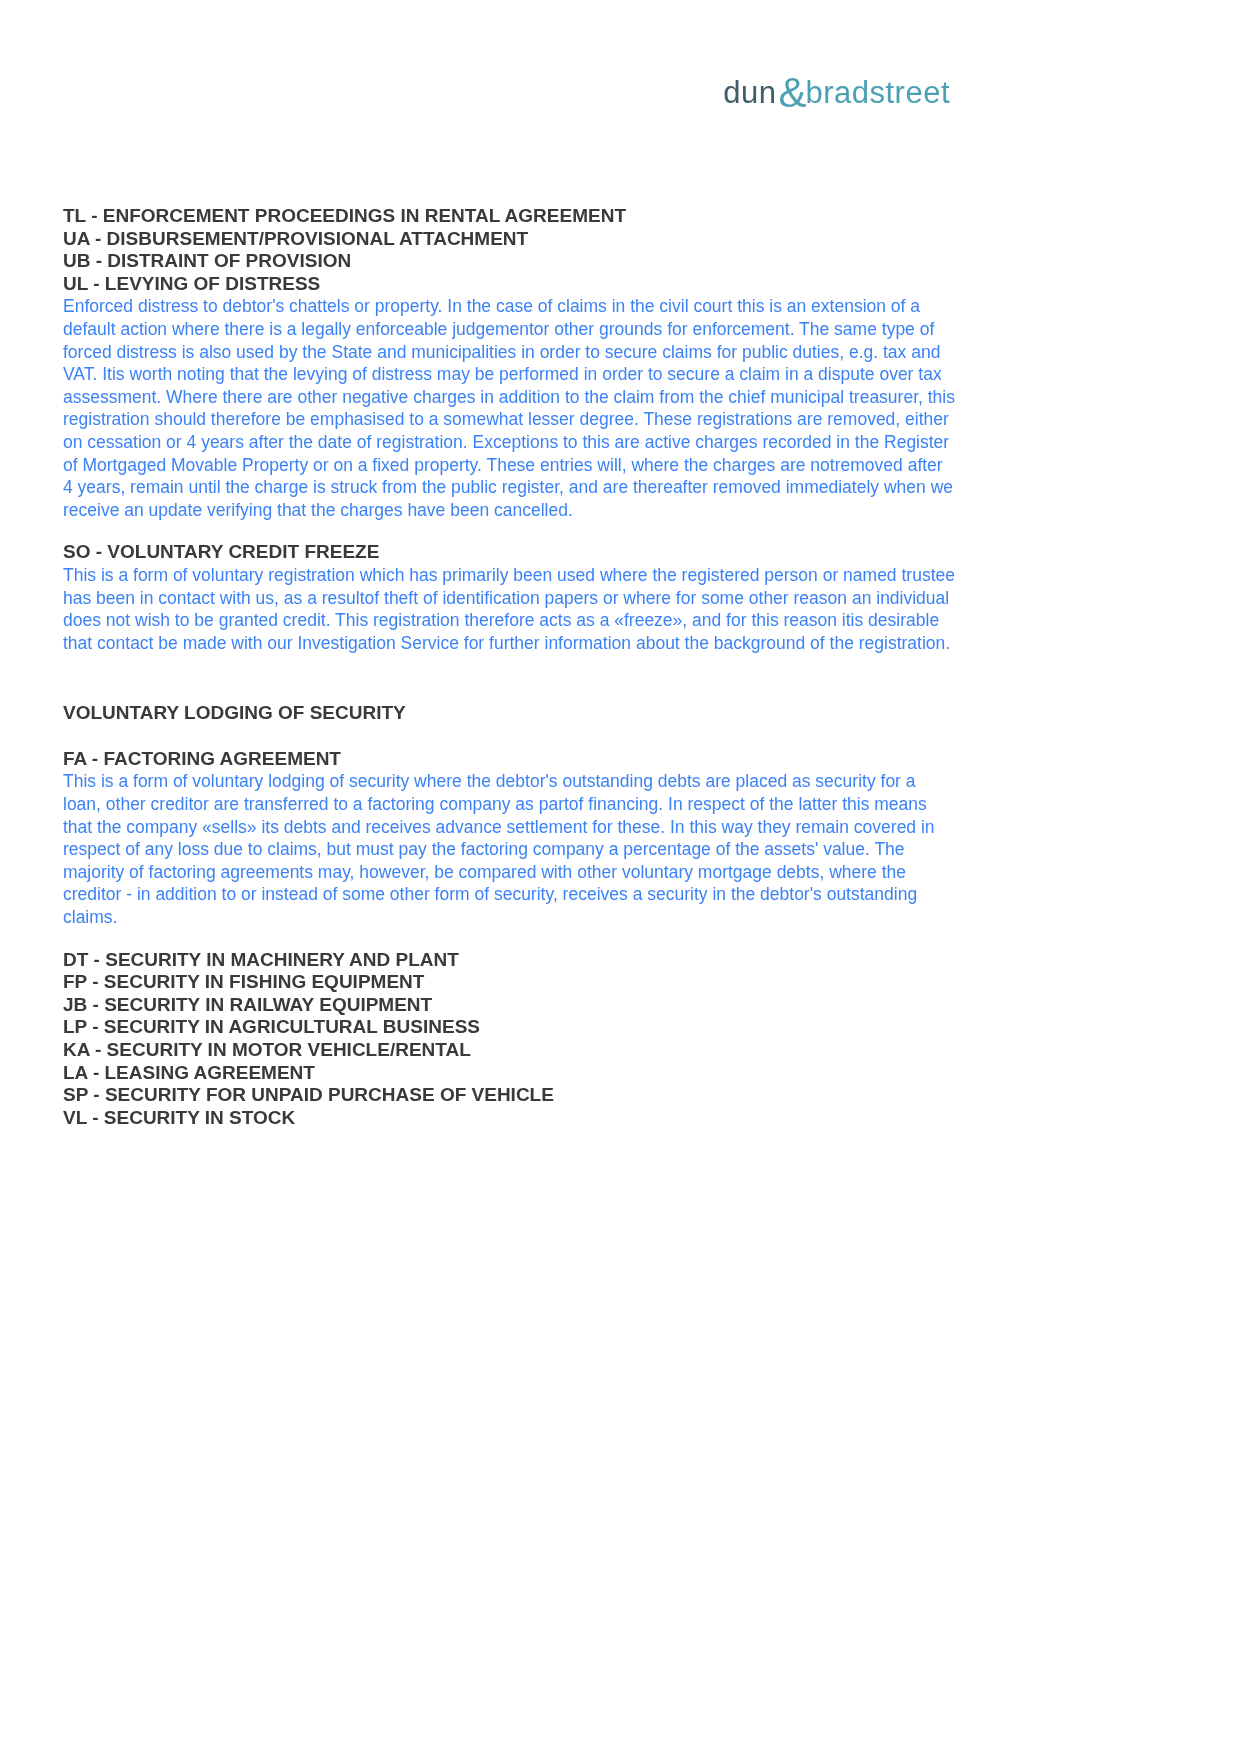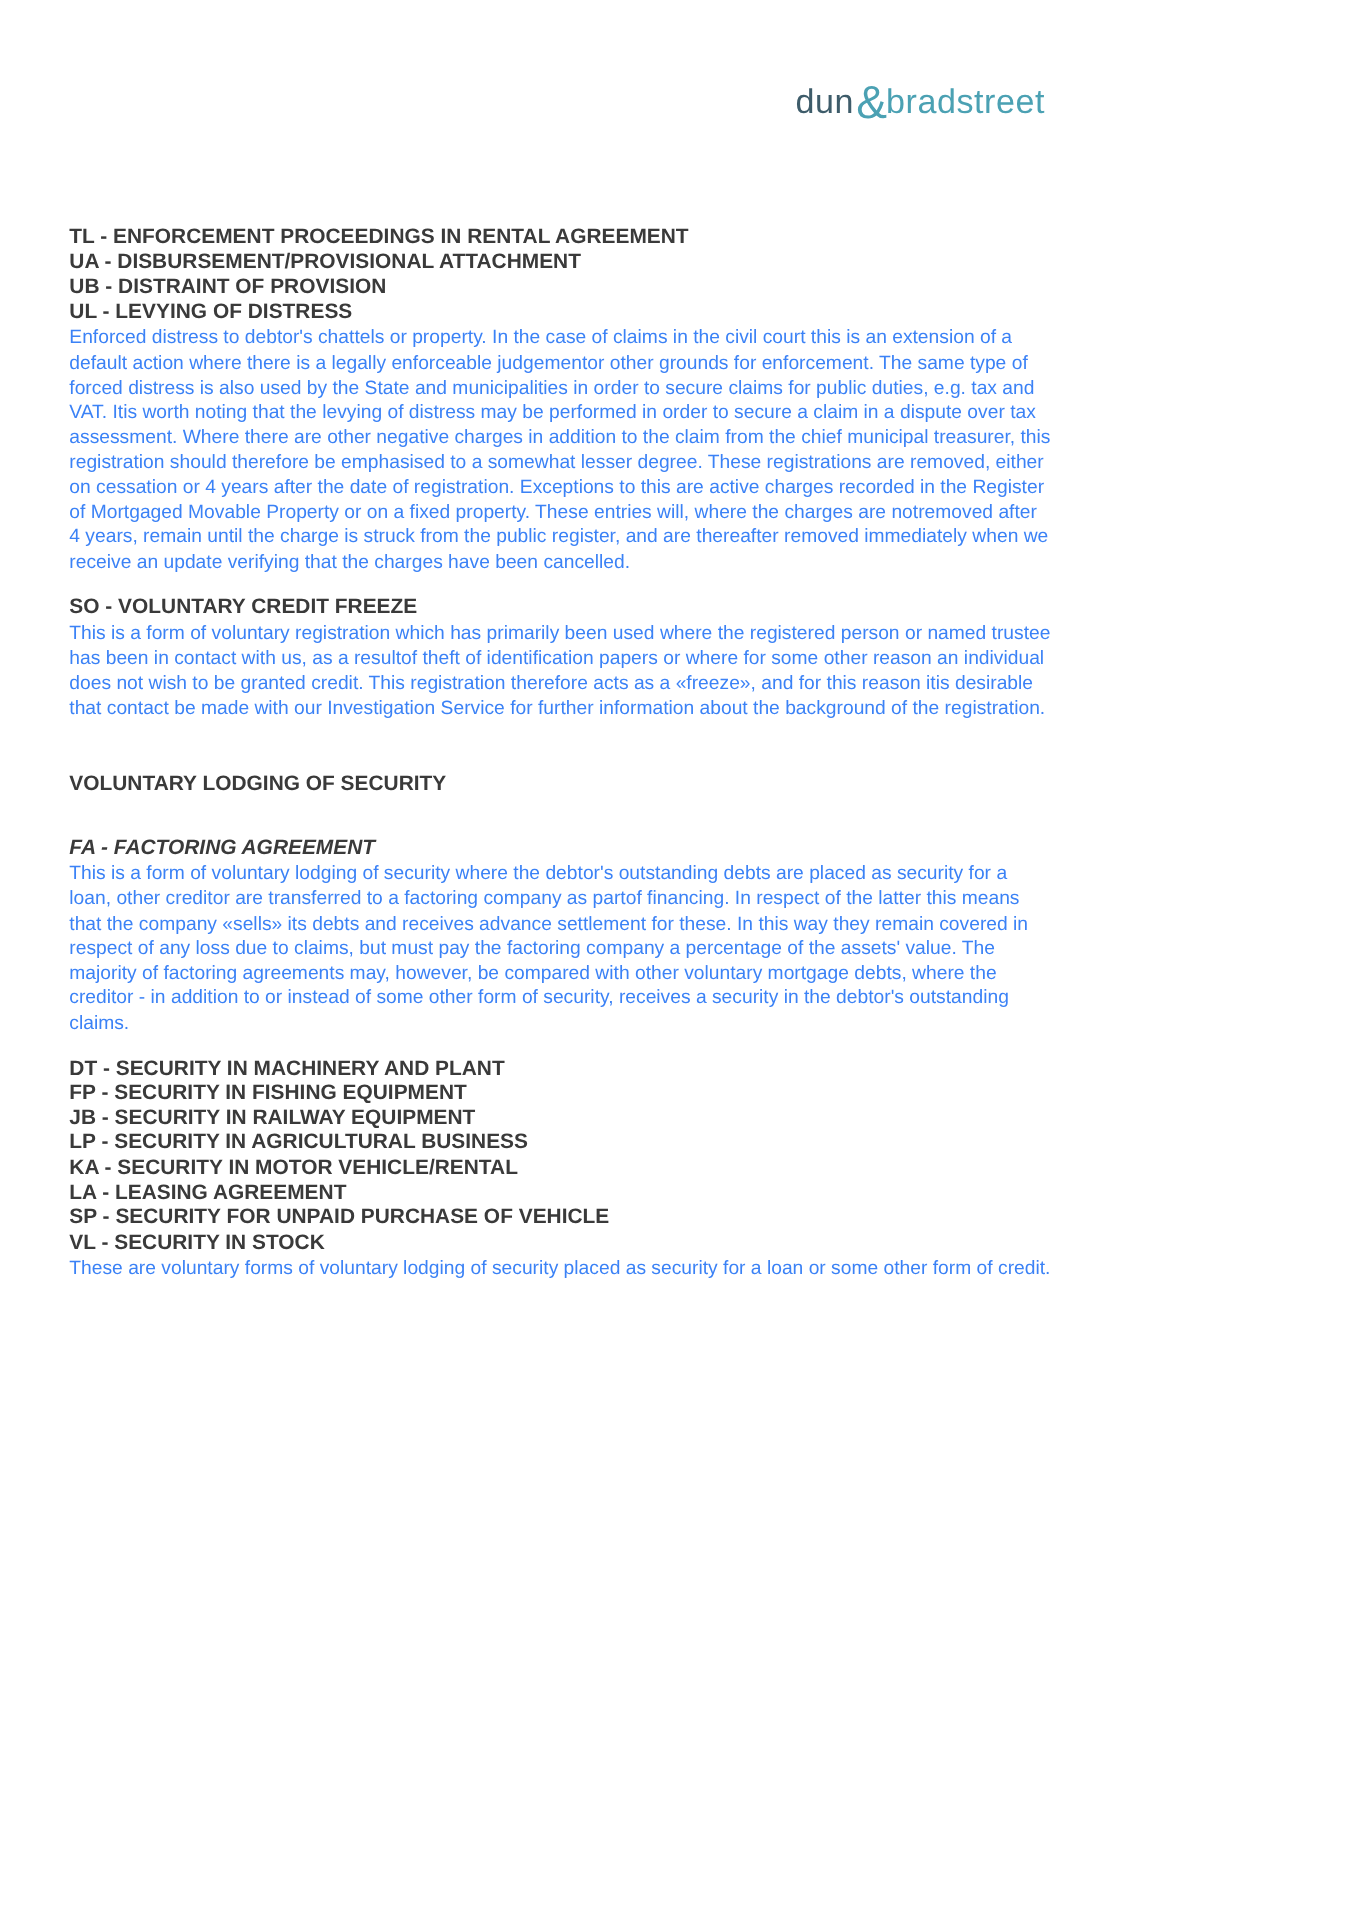--- a/index.html
+++ b/index.html
@@ -57,21 +57,21 @@
     font-weight: 700;
     color: #3a3a3a;
   }
   p {
     margin: 0;
     font-size: 17.5px;
     line-height: 22.6px;
     color: #3b82f6;
   }
   .gap-sm { margin-top: 20px; }
-  .gap-md { margin-top: 35px; font-style: italic; }
+  .gap-md { margin-top: 23px; }
   .gap-lg { margin-top: 48px; }
   .footer {
     position: absolute;
     top: 1498px;
     right: 291px;
     font-size: 17.5px;
     color: #3e3e3e;
     white-space: nowrap;
   }
 </style>
@@ -105,21 +105,20 @@
     <div class="gap-sm">
       <h3>DT - SECURITY IN MACHINERY AND PLANT</h3>
       <h3>FP - SECURITY IN FISHING EQUIPMENT</h3>
       <h3>JB - SECURITY IN RAILWAY EQUIPMENT</h3>
       <h3>LP - SECURITY IN AGRICULTURAL BUSINESS</h3>
       <h3>KA - SECURITY IN MOTOR VEHICLE/RENTAL</h3>
       <h3>LA - LEASING AGREEMENT</h3>
       <h3>SP - SECURITY FOR UNPAID PURCHASE OF VEHICLE</h3>
       <h3>VL - SECURITY IN STOCK</h3>
     </div>
-    <p>These are voluntary forms of voluntary lodging of security placed as security for a loan or some other form of credit.</p>
 
   </div>
 
   <div class="footer">
     <span>12. Payment History - description - Page 23</span>
   </div>
 
 </div>
 
 </body></html>

